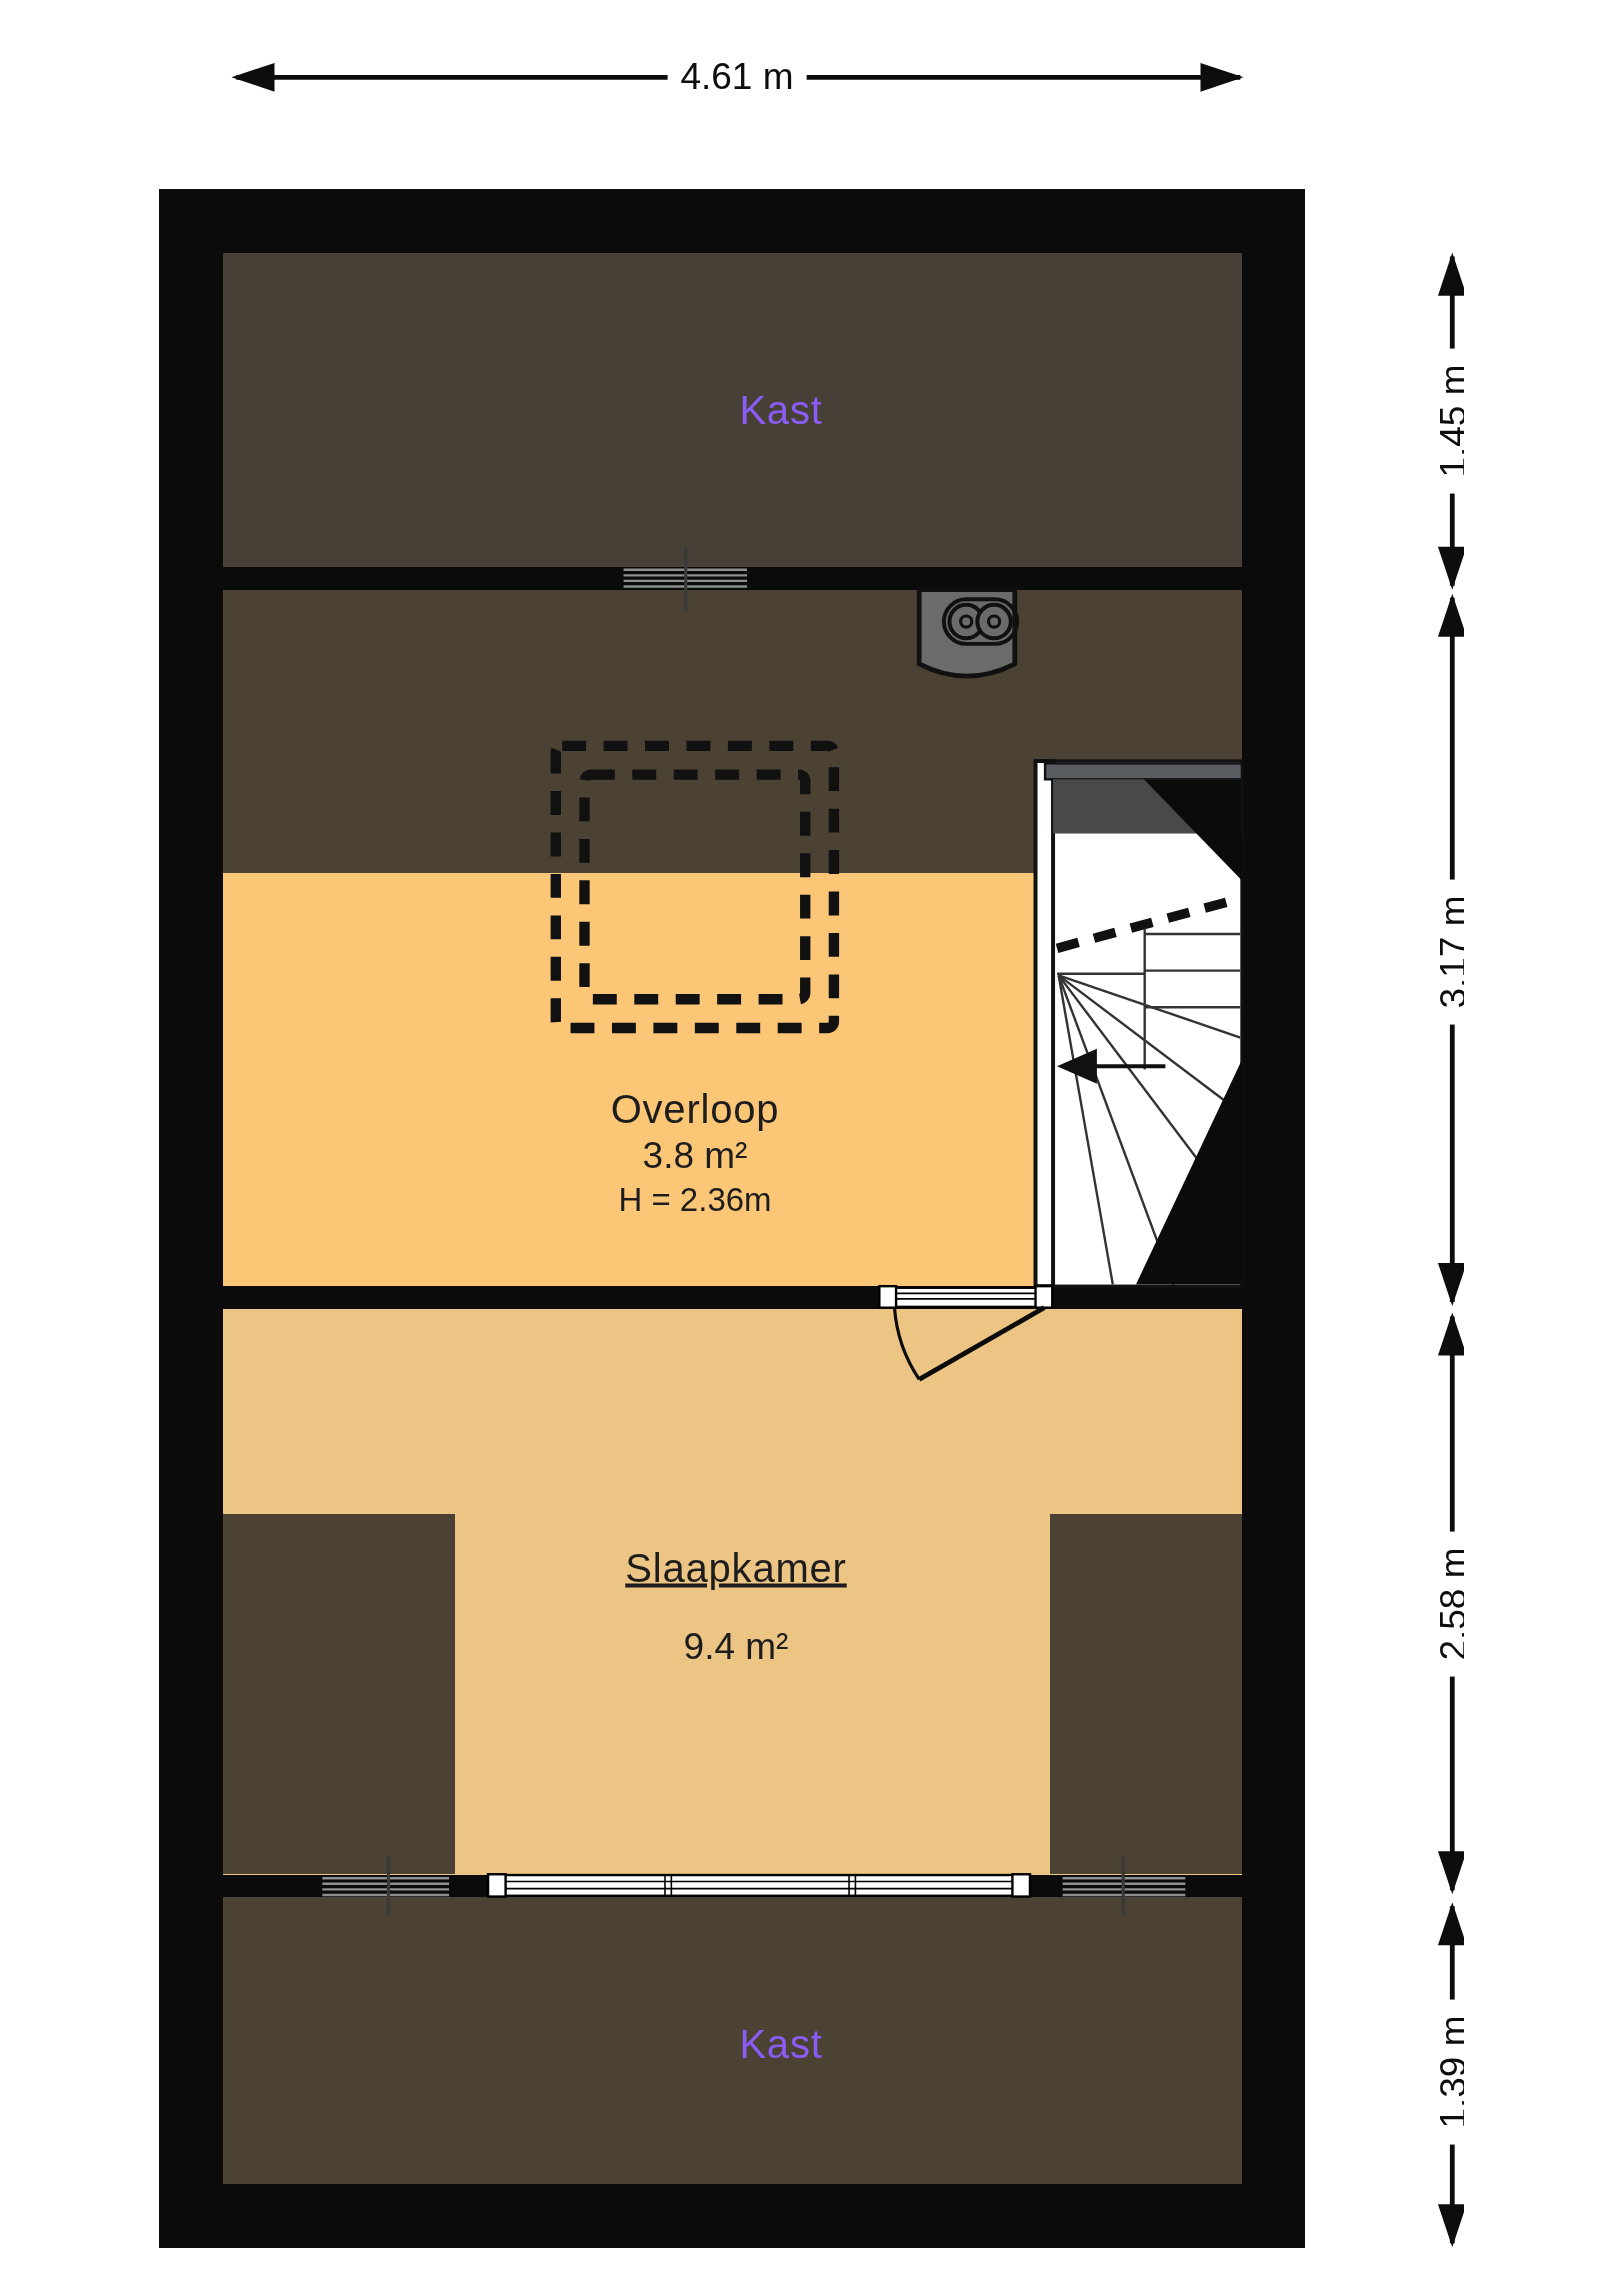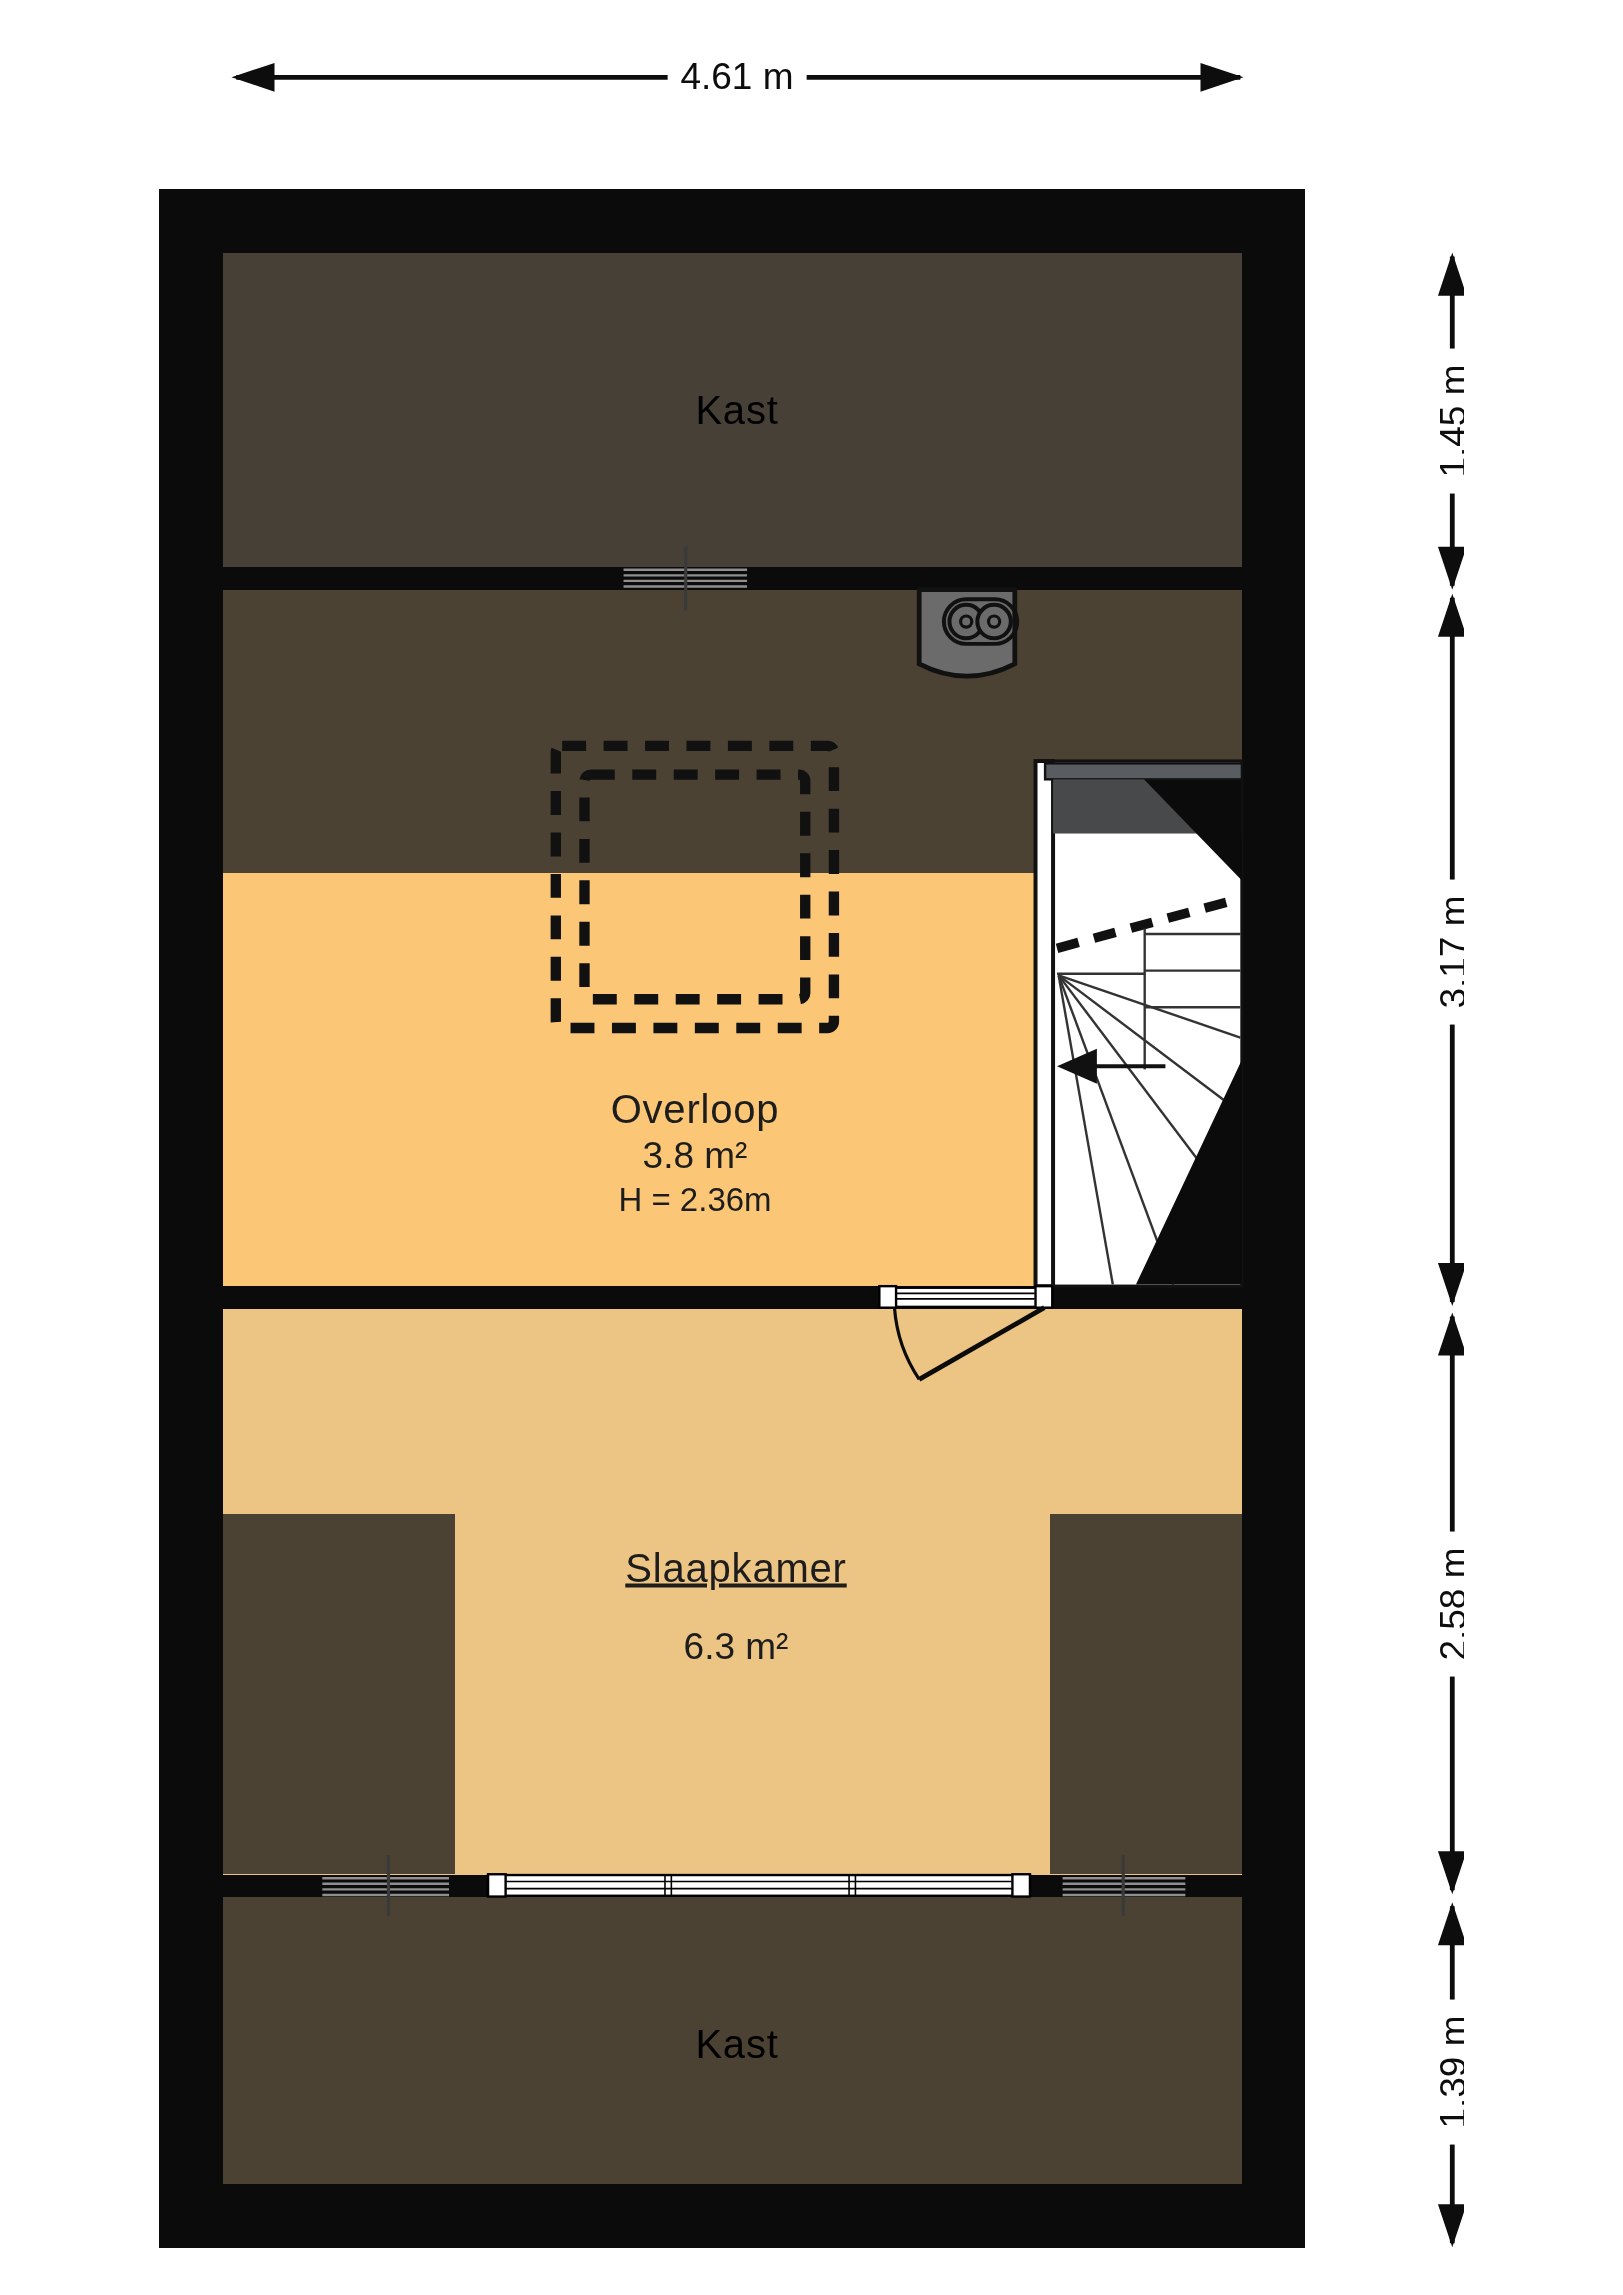--- a/index.html
+++ b/index.html
@@ -22,21 +22,21 @@
   .slaap-strip-l{left:223px;top:1514px;width:232px;height:360px;background:#4b4233;}
   .slaap-strip-r{left:1050px;top:1514px;width:192px;height:360px;background:#4b4233;}
   .wall-3       {left:223px;top:1875px;width:1019px;height:22px;background:#0b0b0b;}
   .room-kast-bot{left:223px;top:1897px;width:1019px;height:287px;background:#4b4233;}
 
   
   .lbl{position:absolute;transform:translate(-50%,-50%);white-space:nowrap;color:#1d1d1d;}
   .lbl-room{font-size:40px;letter-spacing:0.8px;}
   .lbl-sub{font-size:37px;}
   .lbl-h{font-size:33px;}
-  .lbl-dark{color:#000000;}
+  .lbl-dark{color:#8b5cf6;margin-left:44px;}
   .dim-lbl{position:absolute;transform:translate(-50%,-50%);
     font-size:37px;color:#0d0d0d;background:#ffffff;padding:1.6px 12.8px;white-space:nowrap;}
   .dim-lbl.vert{transform:translate(-50%,-50%) rotate(-90deg);padding:1.6px 16px;}
   svg{display:block;}
 </style>
 </head>
 <body>
 
 <div id="canvas">
 
@@ -169,17 +169,17 @@
   <div class="dim-lbl vert" style="left:1454px;top:1604px;">2.58 m</div>
   <div class="dim-lbl vert" style="left:1454px;top:2072px;">1.39 m</div>
 
   <div class="lbl lbl-room lbl-dark" style="left:737px;top:410px;">Kast</div>
 
   <div class="lbl lbl-room" style="left:695px;top:1109px;">Overloop</div>
   <div class="lbl lbl-sub" style="left:695px;top:1156px;">3.8 m²</div>
   <div class="lbl lbl-h" style="left:695px;top:1200px;">H = 2.36m</div>
 
   <div class="lbl lbl-room" style="left:736px;top:1568px;text-decoration:underline;">Slaapkamer</div>
-  <div class="lbl lbl-sub" style="left:736px;top:1647px;">6.3 m²</div>
+  <div class="lbl lbl-sub" style="left:736px;top:1647px;">9.4 m²</div>
 
   <div class="lbl lbl-room lbl-dark" style="left:737px;top:2044px;">Kast</div>
 </div>
 
 
 </body></html>

